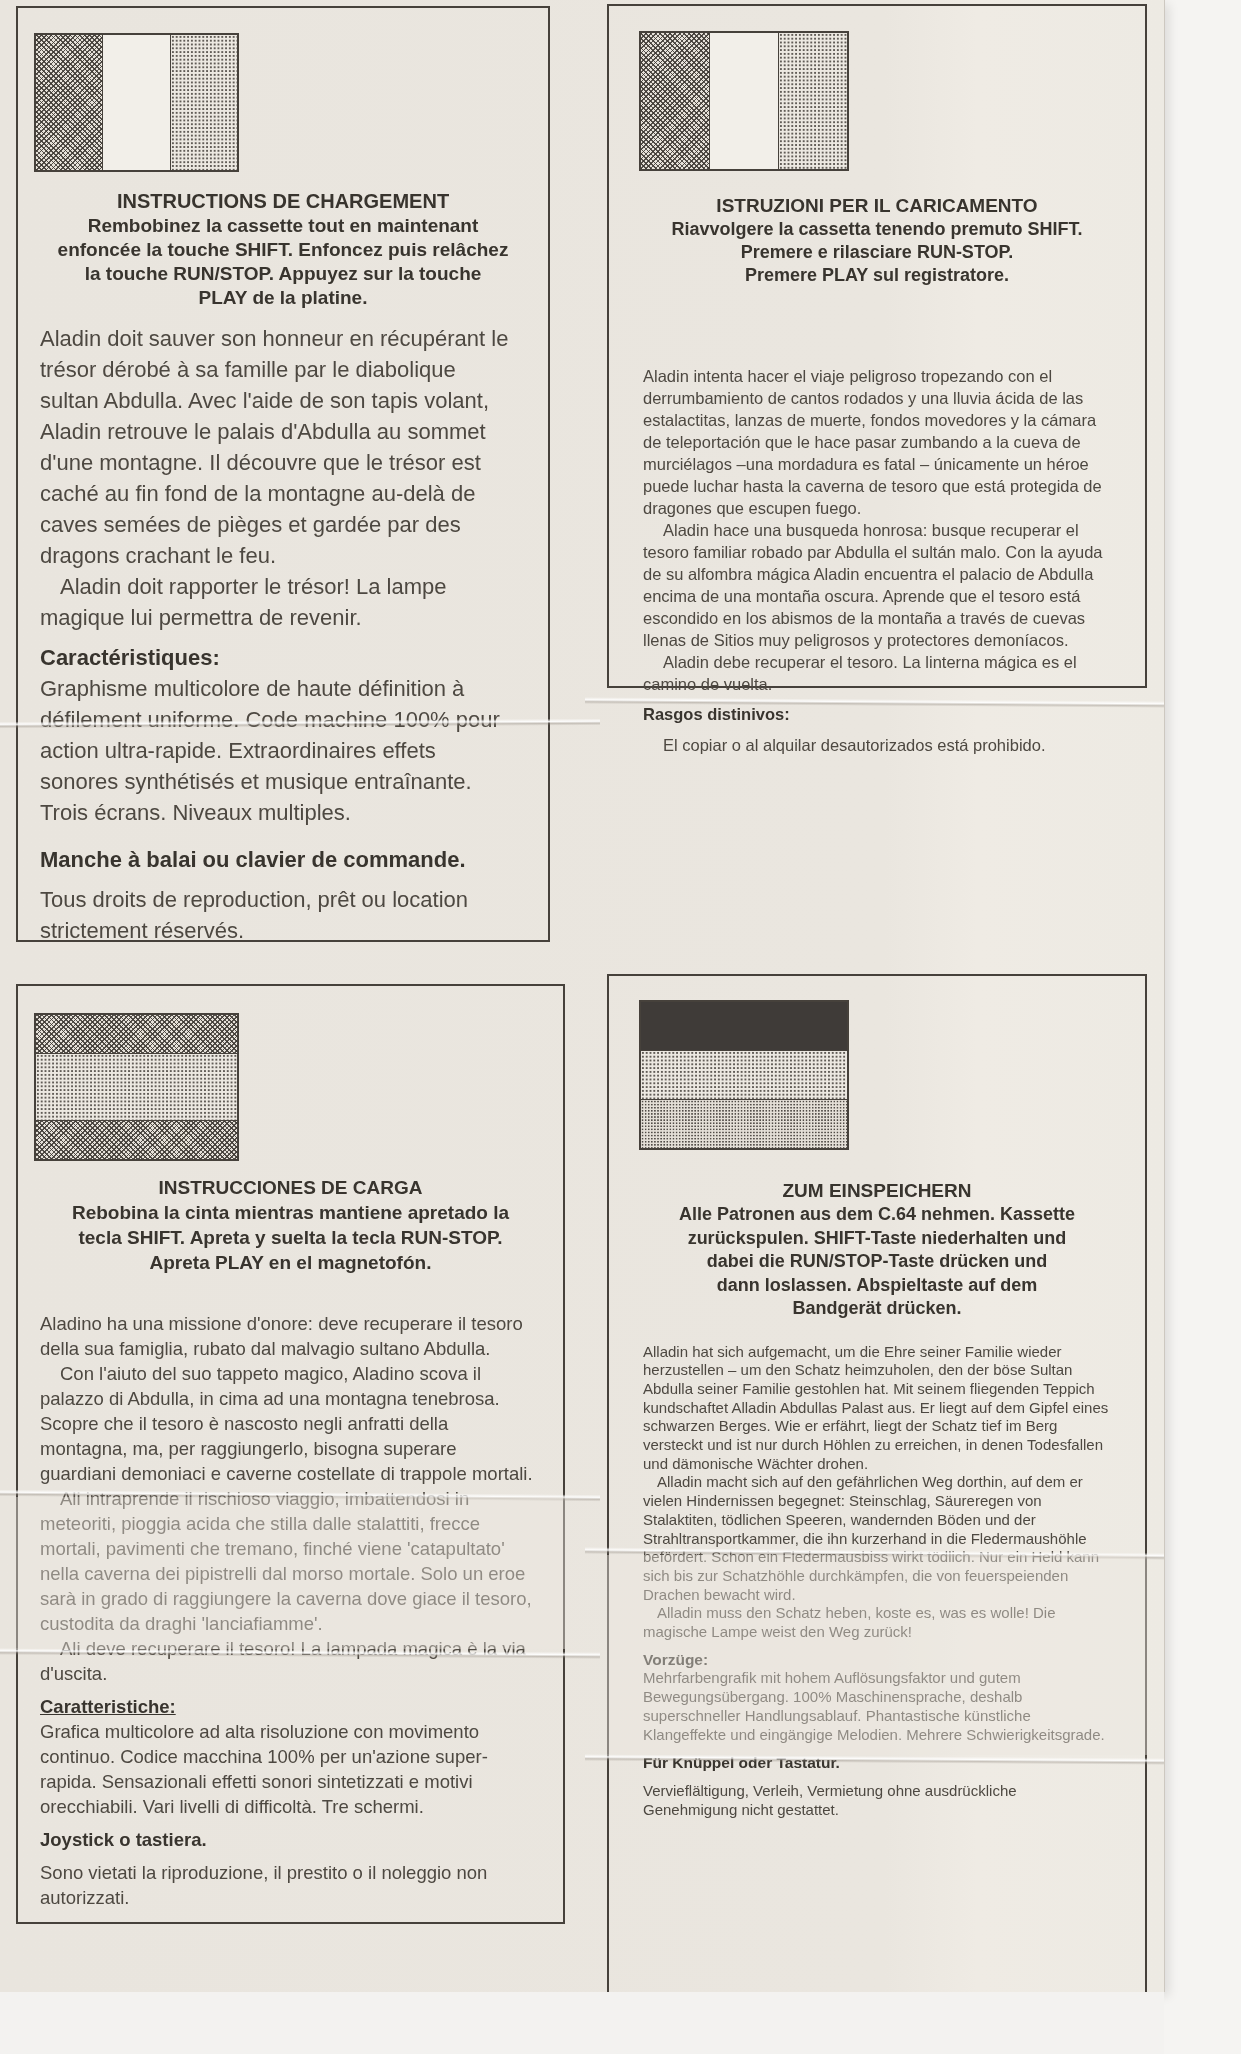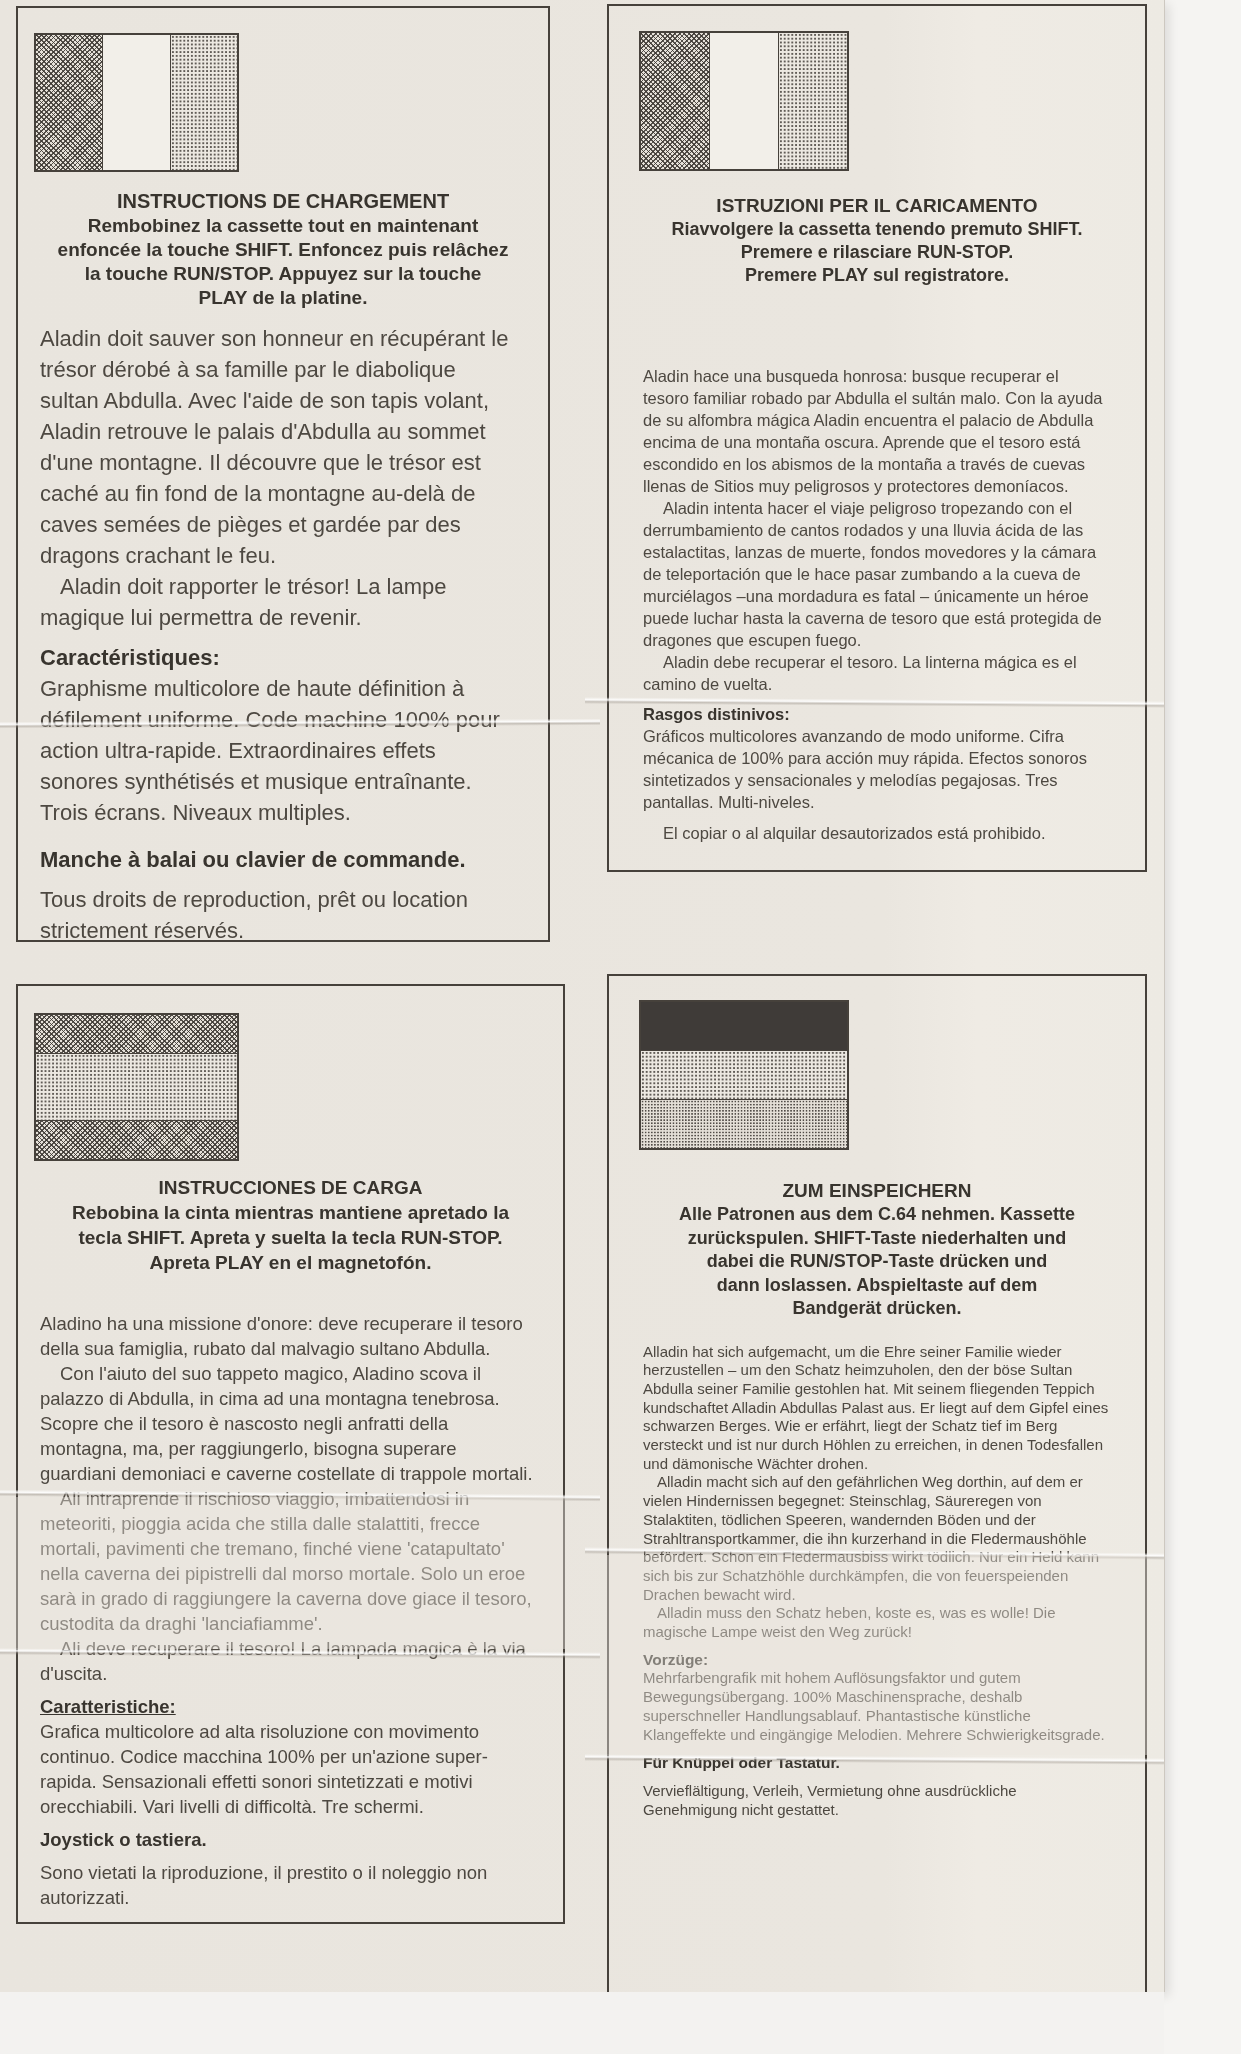--- a/index.html
+++ b/index.html
@@ -15,21 +15,21 @@
     border-right:1px solid #cdc8c0;
     box-shadow:4px 4px 10px rgba(0,0,0,0.10);
   }
   .box {
     position:absolute;
     border:2.5px solid #46413b;
     box-sizing:border-box;
     color:#4d4841;
   }
   .box-tl { left:16px;  top:6px;   width:534px; height:936px; }
-  .box-tr { left:607px; top:4px;   width:540px; height:868px; }
+  .box-tr { left:607px; top:4px;   width:540px; height:684px; }
   .box-bl { left:16px;  top:984px; width:549px; height:940px; }
   .box-br { left:607px; top:974px; width:540px; height:1230px; }
 
   .flag { border:2px solid #46413b; display:flex; box-sizing:border-box; }
   .flag.vertical   { flex-direction:row; }
   .flag.horizontal { flex-direction:column; }
   .band { flex:1; }
   .flag.vertical .band + .band { border-left:1.5px solid #46413b; }
   .flag.horizontal .band + .band { border-top:1.5px solid #46413b; }
   .band-crosshatch {
@@ -154,25 +154,24 @@
       <div class="band band-white"></div>
       <div class="band band-dots"></div>
     </div>
     <div class="head">
       <div class="title">ISTRUZIONI PER IL CARICAMENTO</div>
       <div class="subtitle">Riavvolgere la cassetta tenendo premuto SHIFT.
 Premere e rilasciare RUN-STOP.
 Premere PLAY sul registratore.</div>
     </div>
     <div class="bodytext">
+      <p>Aladin intenta hacer el viaje peligroso tropezando con el derrumbamiento de cantos rodados y una lluvia ácida de las estalactitas, lanzas de muerte, fondos movedores y la cámara de teleportación que le hace pasar zumbando a la cueva de murciélagos –una mordadura es fatal – únicamente un héroe puede luchar hasta la caverna de tesoro que está protegida de dragones que escupen fuego.</p>
       <p>Aladin hace una busqueda honrosa: busque recuperar el tesoro familiar robado par Abdulla el sultán malo. Con la ayuda de su alfombra mágica Aladin encuentra el palacio de Abdulla encima de una montaña oscura. Aprende que el tesoro está escondido en los abismos de la montaña a través de cuevas llenas de Sitios muy peligrosos y protectores demoníacos.</p>
-      <p>Aladin intenta hacer el viaje peligroso tropezando con el derrumbamiento de cantos rodados y una lluvia ácida de las estalactitas, lanzas de muerte, fondos movedores y la cámara de teleportación que le hace pasar zumbando a la cueva de murciélagos –una mordadura es fatal – únicamente un héroe puede luchar hasta la caverna de tesoro que está protegida de dragones que escupen fuego.</p>
       <p>Aladin debe recuperar el tesoro. La linterna mágica es el camino de vuelta.</p>
       <div class="features-label">Rasgos distinivos:</div>
-      <div class="features-text">Gráficos multicolores avanzando de modo uniforme. Cifra mécanica de 100% para acción muy rápida. Efectos sonoros sintetizados y sensacionales y melodías pegajosas. Tres pantallas. Multi-niveles.</div>
       <div class="legal-text">El copiar o al alquilar desautorizados está prohibido.</div>
     </div>
   </div>
 
   <div class="box box-bl">
     <div class="flag horizontal">
       <div class="band b1 band-crosshatch"></div>
       <div class="band b2 band-dots"></div>
       <div class="band b3 band-crosshatch"></div>
     </div>

